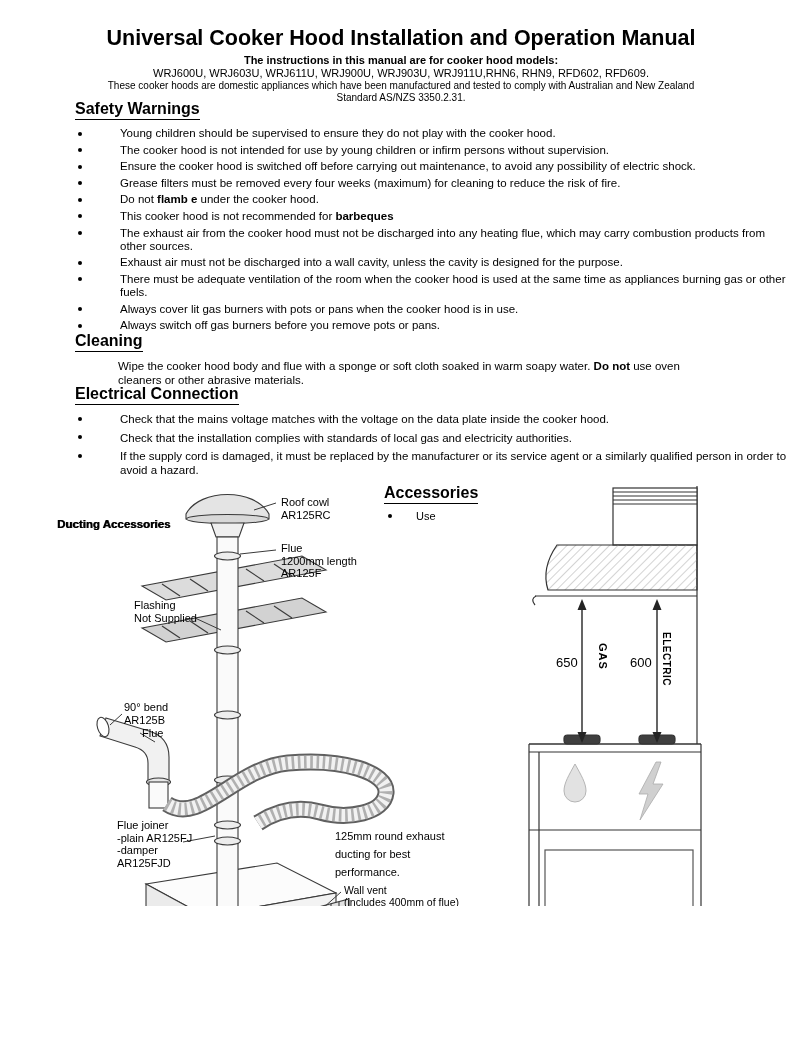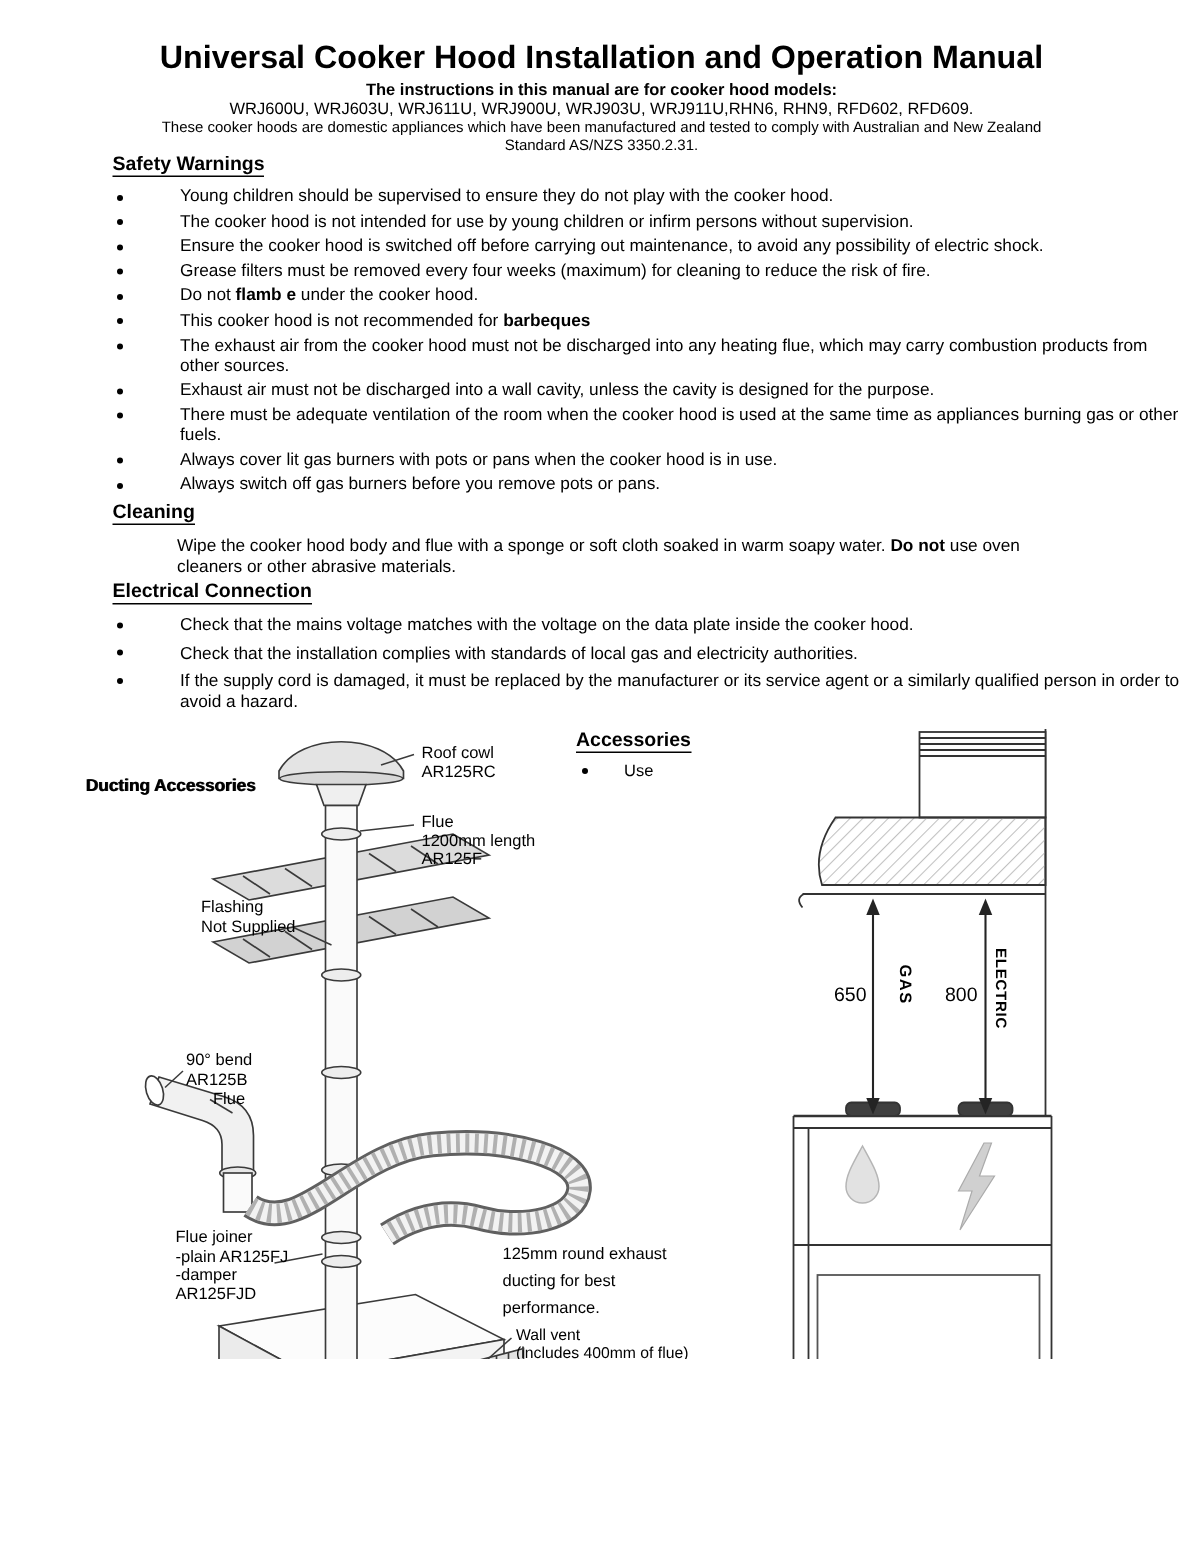--- a/index.html
+++ b/index.html
@@ -5,21 +5,21 @@
   html,body{margin:0;padding:0;background:#fff;}
   .page{position:relative;width:802px;height:906px;background:#fff;overflow:hidden;
         font-family:"Liberation Sans",sans-serif;color:#000;}
   .abs{position:absolute;}
   .center{left:0;right:0;text-align:center;}
   .title{top:26px;font-size:21.5px;font-weight:bold;}
   .subtitle{top:54px;font-size:11px;font-weight:bold;}
   .models{top:67px;font-size:11px;}
   .comp1{top:80px;font-size:10px;}
   .comp2{top:92px;font-size:10px;}
-  .heading{display:inline-block;font-size:13px;font-weight:bold;border-bottom:1px solid #000;padding-bottom:1px;}
+  .heading{display:inline-block;font-size:16px;font-weight:bold;border-bottom:1px solid #000;padding-bottom:1px;}
   ul.bullets{list-style:none;margin:7px 0 0 0;padding:0;}
   ul.bullets li{position:relative;padding-left:45px;font-size:11.5px;line-height:13.2px;margin-bottom:3.4px;}
   ul.bullets li::before{content:"";position:absolute;left:3px;top:4.5px;width:4px;height:4px;border-radius:50%;background:#000;}
   ul.bullets.spread li{line-height:14px;margin-bottom:4.5px;}
   #safety{left:75px;top:100px;width:712px;}
   #cleaning{left:75px;top:332px;width:660px;}
   #cleaning .cleaning-text{margin:7px 0 0 43px;width:600px;font-size:11.5px;line-height:14px;}
   #electrical{left:75px;top:385px;width:712px;}
   .dlabel{position:absolute;font-size:11px;line-height:12.5px;}
   .dlabel.small{font-size:10.5px;line-height:12px;}
@@ -235,21 +235,21 @@
       <polygon points="67,265 62.5,254 71.5,254"></polygon>
       <polygon points="142,121 137.5,132 146.5,132"></polygon>
       <polygon points="142,265 137.5,254 146.5,254"></polygon>
     </g>
     <path d="M60,286 C66,297 71,305 71,313 A11,11 0 1,1 49,313 C49,305 54,297 60,286 Z" fill="#e2e2e2" stroke="#b5b5b5"></path>
     <polygon points="141,284 124,316 133,316 125,342 148,306 138,306 146,284" fill="#d0d0d0" stroke="#ababab" stroke-width="0.8"></polygon>
   </svg>
 
   <div class="num" style="left:556px;top:655px;">650</div>
   <div id="gas-label" class="vtext">GAS</div>
-  <div class="num" style="left:630px;top:655px;">800</div>
+  <div class="num" style="left:630px;top:655px;">600</div>
   <div id="electric-label" class="vtext">ELECTRIC</div>
 
   <div id="logo">
     <div class="logo-row"><span class="logo-s">s</span><span class="logo-online">online</span></div>
     <div class="logo-domain">.com.au</div>
     <div class="logo-tag">
         <span class="logo-bar"></span>
         <span>e appliance retailer</span>
       </div>
   </div>

